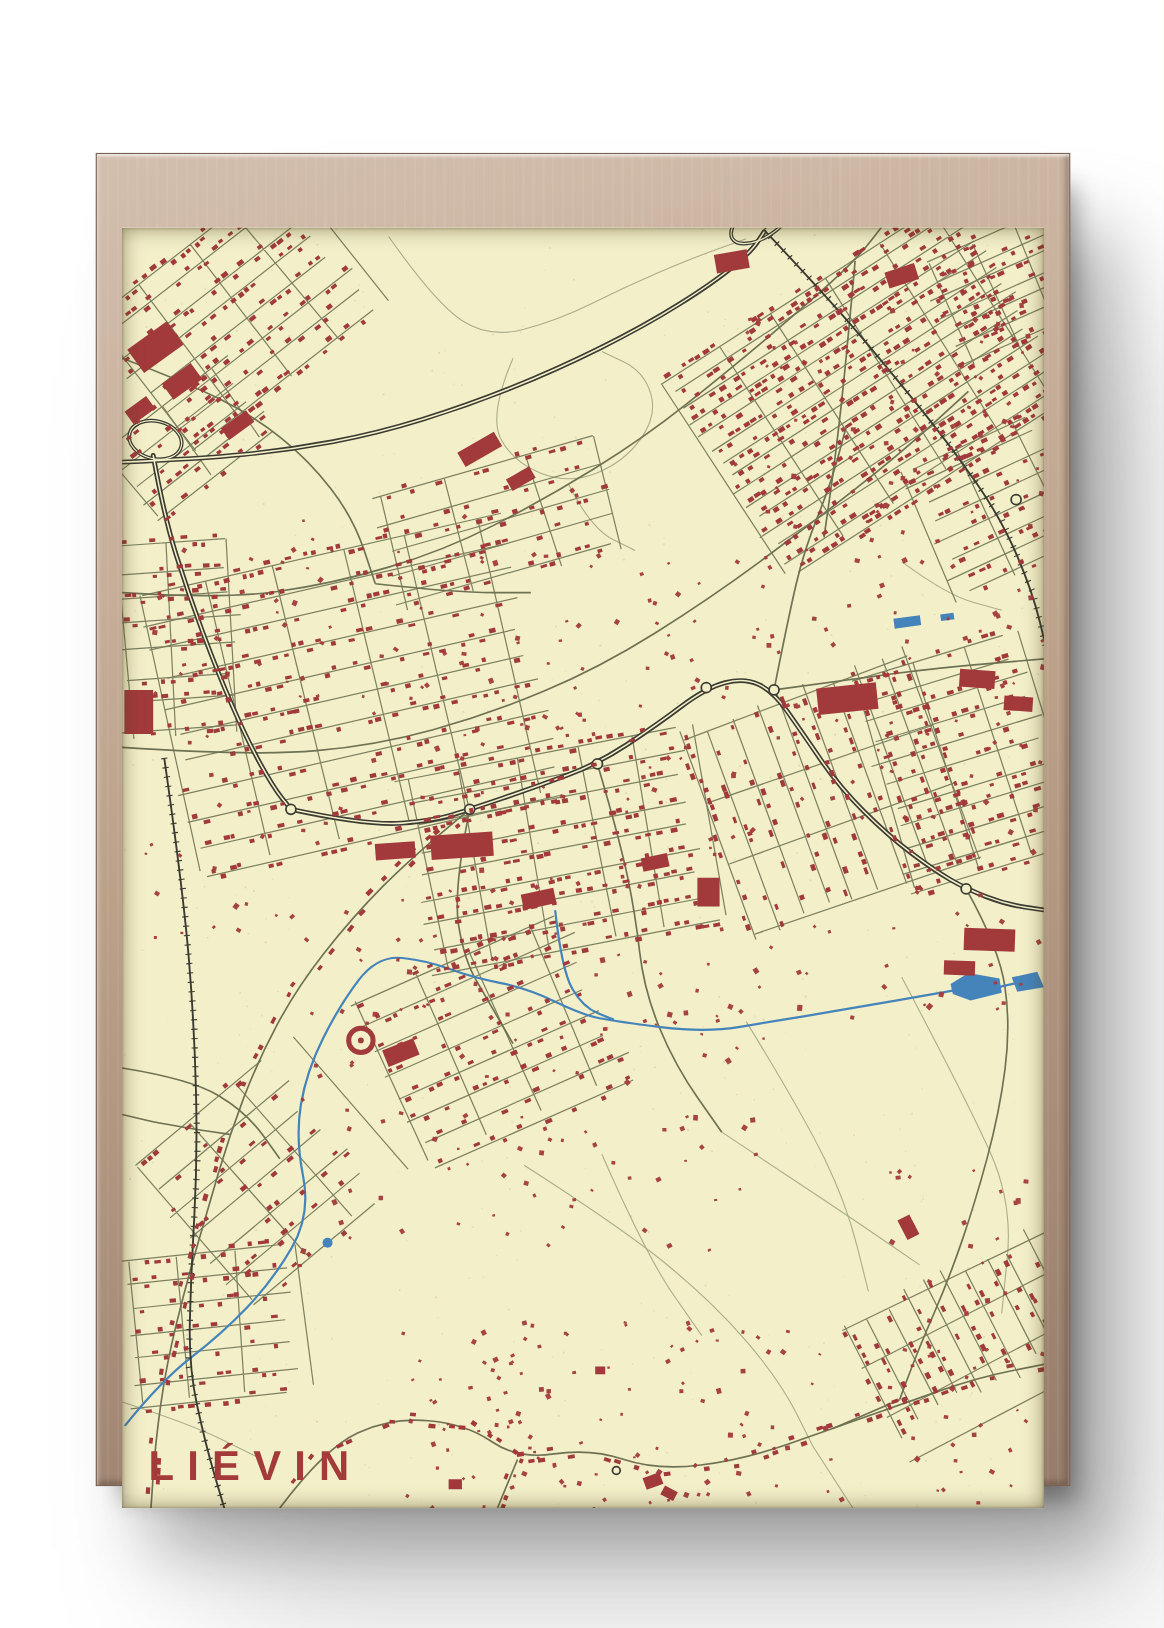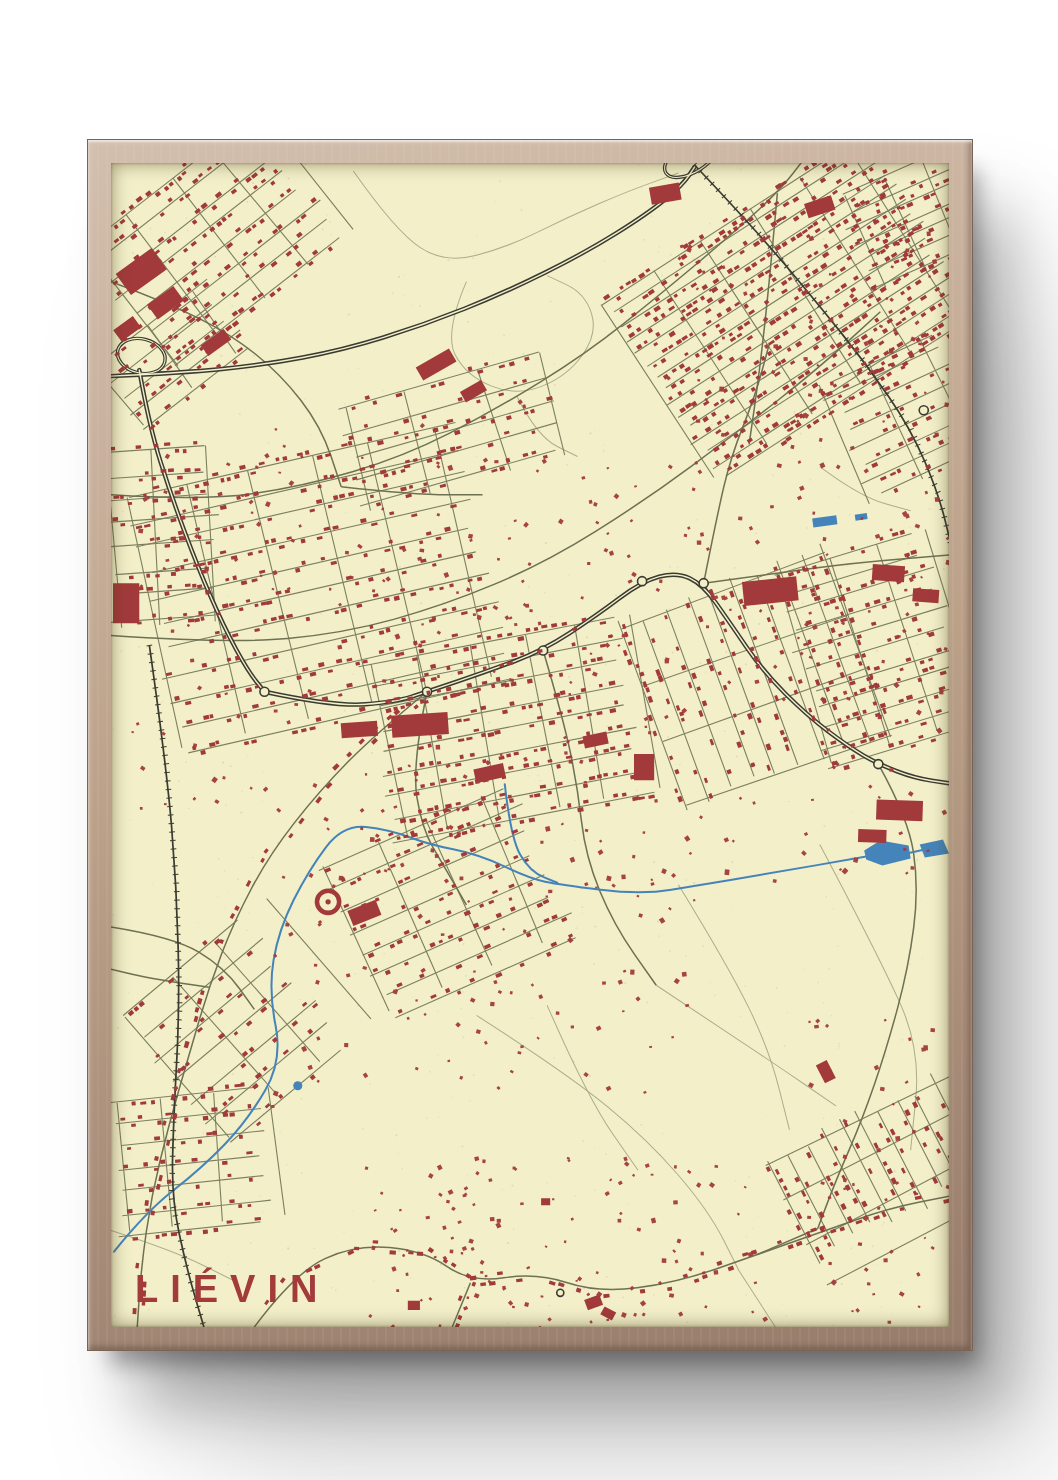--- a/index.html
+++ b/index.html
@@ -24,21 +24,21 @@
       linear-gradient(167deg,var(--wood-light) 0%,var(--wood-mid) 48%,var(--wood-dark) 100%);
     box-shadow:
       0 0 0 1px var(--frame-edge),
       inset 0 2px 2px rgba(255,255,255,.55),
       inset 2px 2px 4px rgba(255,255,255,.30),
       inset -3px -3px 6px rgba(70,50,40,.45),
       14px 22px 20px -8px rgba(0,0,0,.33),
       42px 64px 60px -6px rgba(0,0,0,.28),
       92px 130px 150px -10px rgba(0,0,0,.16);
   }
-  .paper{position:relative;width:100%;height:100%;background:var(--paper);}
+  .paper{position:relative;width:100%;height:100%;background:var(--paper);margin-top:44px;}
   .paper svg{position:absolute;inset:0;width:100%;height:100%;display:block}
   .shade{
     position:absolute;inset:0;pointer-events:none;
     box-shadow:inset 0 0 18px rgba(75,60,25,.55), inset 0 0 3px rgba(40,30,10,.45);
   }
   .map-title{
     position:absolute;left:24px;bottom:16px;
     font-size:38px;font-weight:700;letter-spacing:12px;
     color:var(--title);user-select:none;
   }

